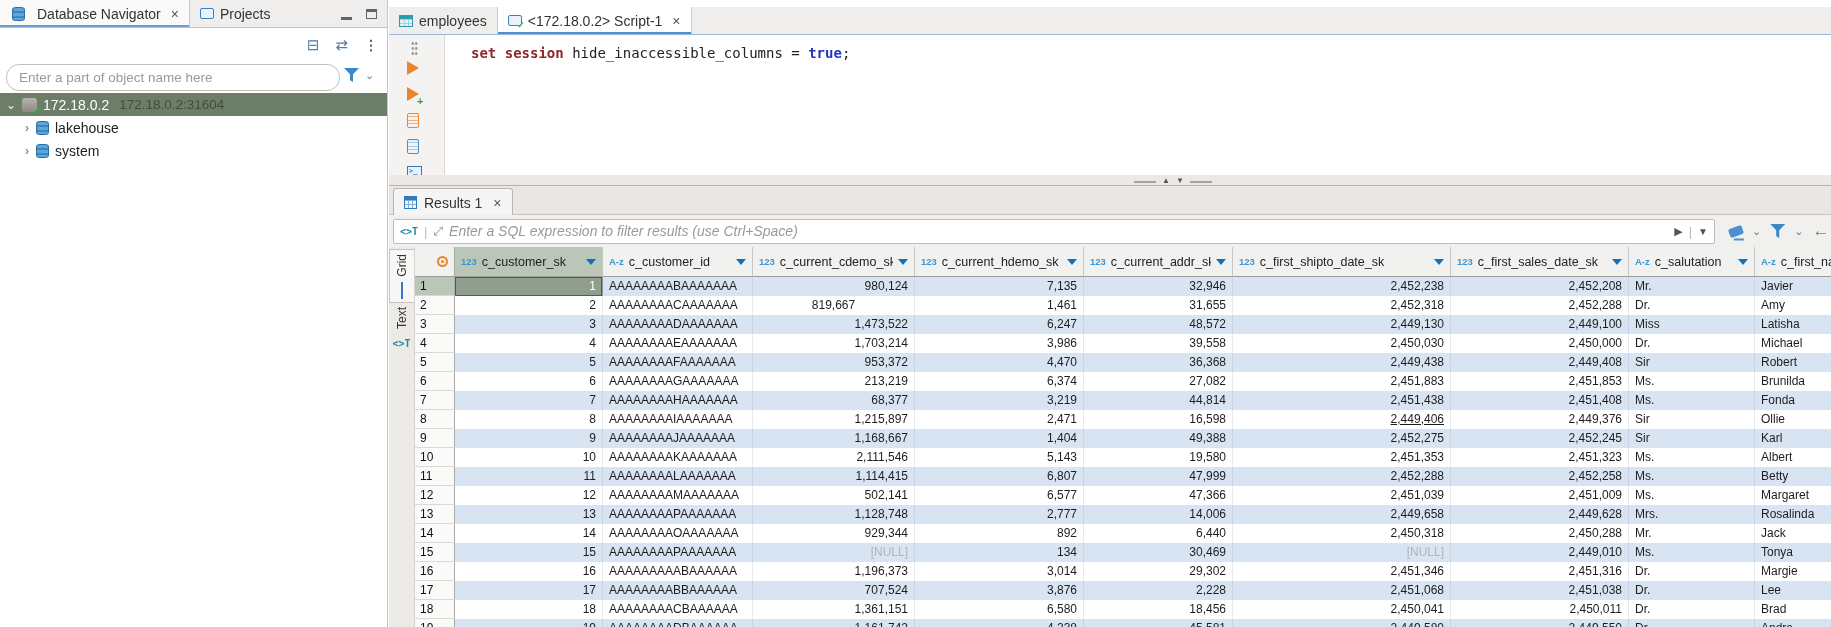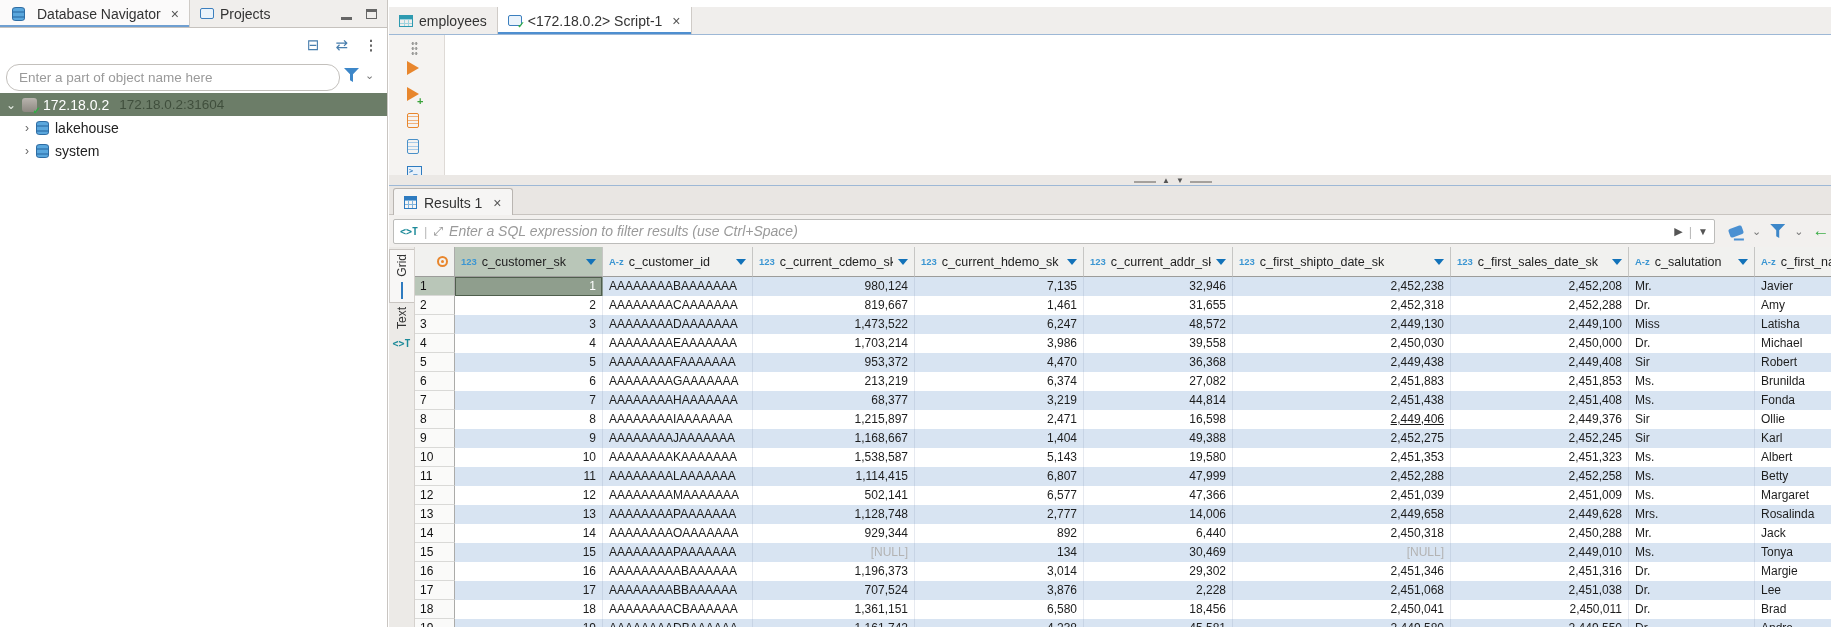--- a/index.html
+++ b/index.html
@@ -225,20 +225,21 @@
         </div>
       <div class="etb-item" style="top:104px;">
           <div class="icon-docblue"></div>
         </div>
       <div class="etb-item" style="top:131px;">
           <div class="icon-console">&gt;_</div>
         </div>
     </div>
 
     <div class="editor">
+      <div class="code-line" style="top:8px;"><span class="kw">set session</span><span> hide_inaccessible_columns = </span><span class="lit">true</span><span>;</span></div>
     </div>
 
     <div class="sash">
       <div class="sash-ctrl">
         <span class="sash-bar"></span>
         <span>▲</span>
         <span>▼</span>
         <span class="sash-bar"></span>
       </div>
     </div>
@@ -341,21 +342,21 @@
               <div class="cell num" style="width: 149px;">32,946</div>
               <div class="cell num" style="width: 218px;">2,452,238</div>
               <div class="cell num" style="width: 178px;">2,452,208</div>
               <div class="cell" style="width: 126px;">Mr.</div>
               <div class="cell" style="width: 120px;">Javier</div>
             </div>
             <div class="grow">
               <div class="rownum">2</div>
               <div class="cell num" style="width: 148px;">2</div>
               <div class="cell" style="width: 150px;">AAAAAAAACAAAAAAA</div>
-              <div class="cell num" style="width: 162px;">819,667</div>
+              <div class="cell num" style="width: 162px; text-align: center;">819,667</div>
               <div class="cell num" style="width: 169px;">1,461</div>
               <div class="cell num" style="width: 149px;">31,655</div>
               <div class="cell num" style="width: 218px;">2,452,318</div>
               <div class="cell num" style="width: 178px;">2,452,288</div>
               <div class="cell" style="width: 126px;">Dr.</div>
               <div class="cell" style="width: 120px;">Amy</div>
             </div>
             <div class="grow stripe">
               <div class="rownum">3</div>
               <div class="cell num" style="width: 148px;">3</div>
@@ -437,21 +438,21 @@
               <div class="cell num" style="width: 149px;">49,388</div>
               <div class="cell num" style="width: 218px;">2,452,275</div>
               <div class="cell num" style="width: 178px;">2,452,245</div>
               <div class="cell" style="width: 126px;">Sir</div>
               <div class="cell" style="width: 120px;">Karl</div>
             </div>
             <div class="grow">
               <div class="rownum">10</div>
               <div class="cell num" style="width: 148px;">10</div>
               <div class="cell" style="width: 150px;">AAAAAAAAKAAAAAAA</div>
-              <div class="cell num" style="width: 162px;">1,538,587</div>
+              <div class="cell num" style="width: 162px;">2,111,546</div>
               <div class="cell num" style="width: 169px;">5,143</div>
               <div class="cell num" style="width: 149px;">19,580</div>
               <div class="cell num" style="width: 218px;">2,451,353</div>
               <div class="cell num" style="width: 178px;">2,451,323</div>
               <div class="cell" style="width: 126px;">Ms.</div>
               <div class="cell" style="width: 120px;">Albert</div>
             </div>
             <div class="grow stripe">
               <div class="rownum">11</div>
               <div class="cell num" style="width: 148px;">11</div>

